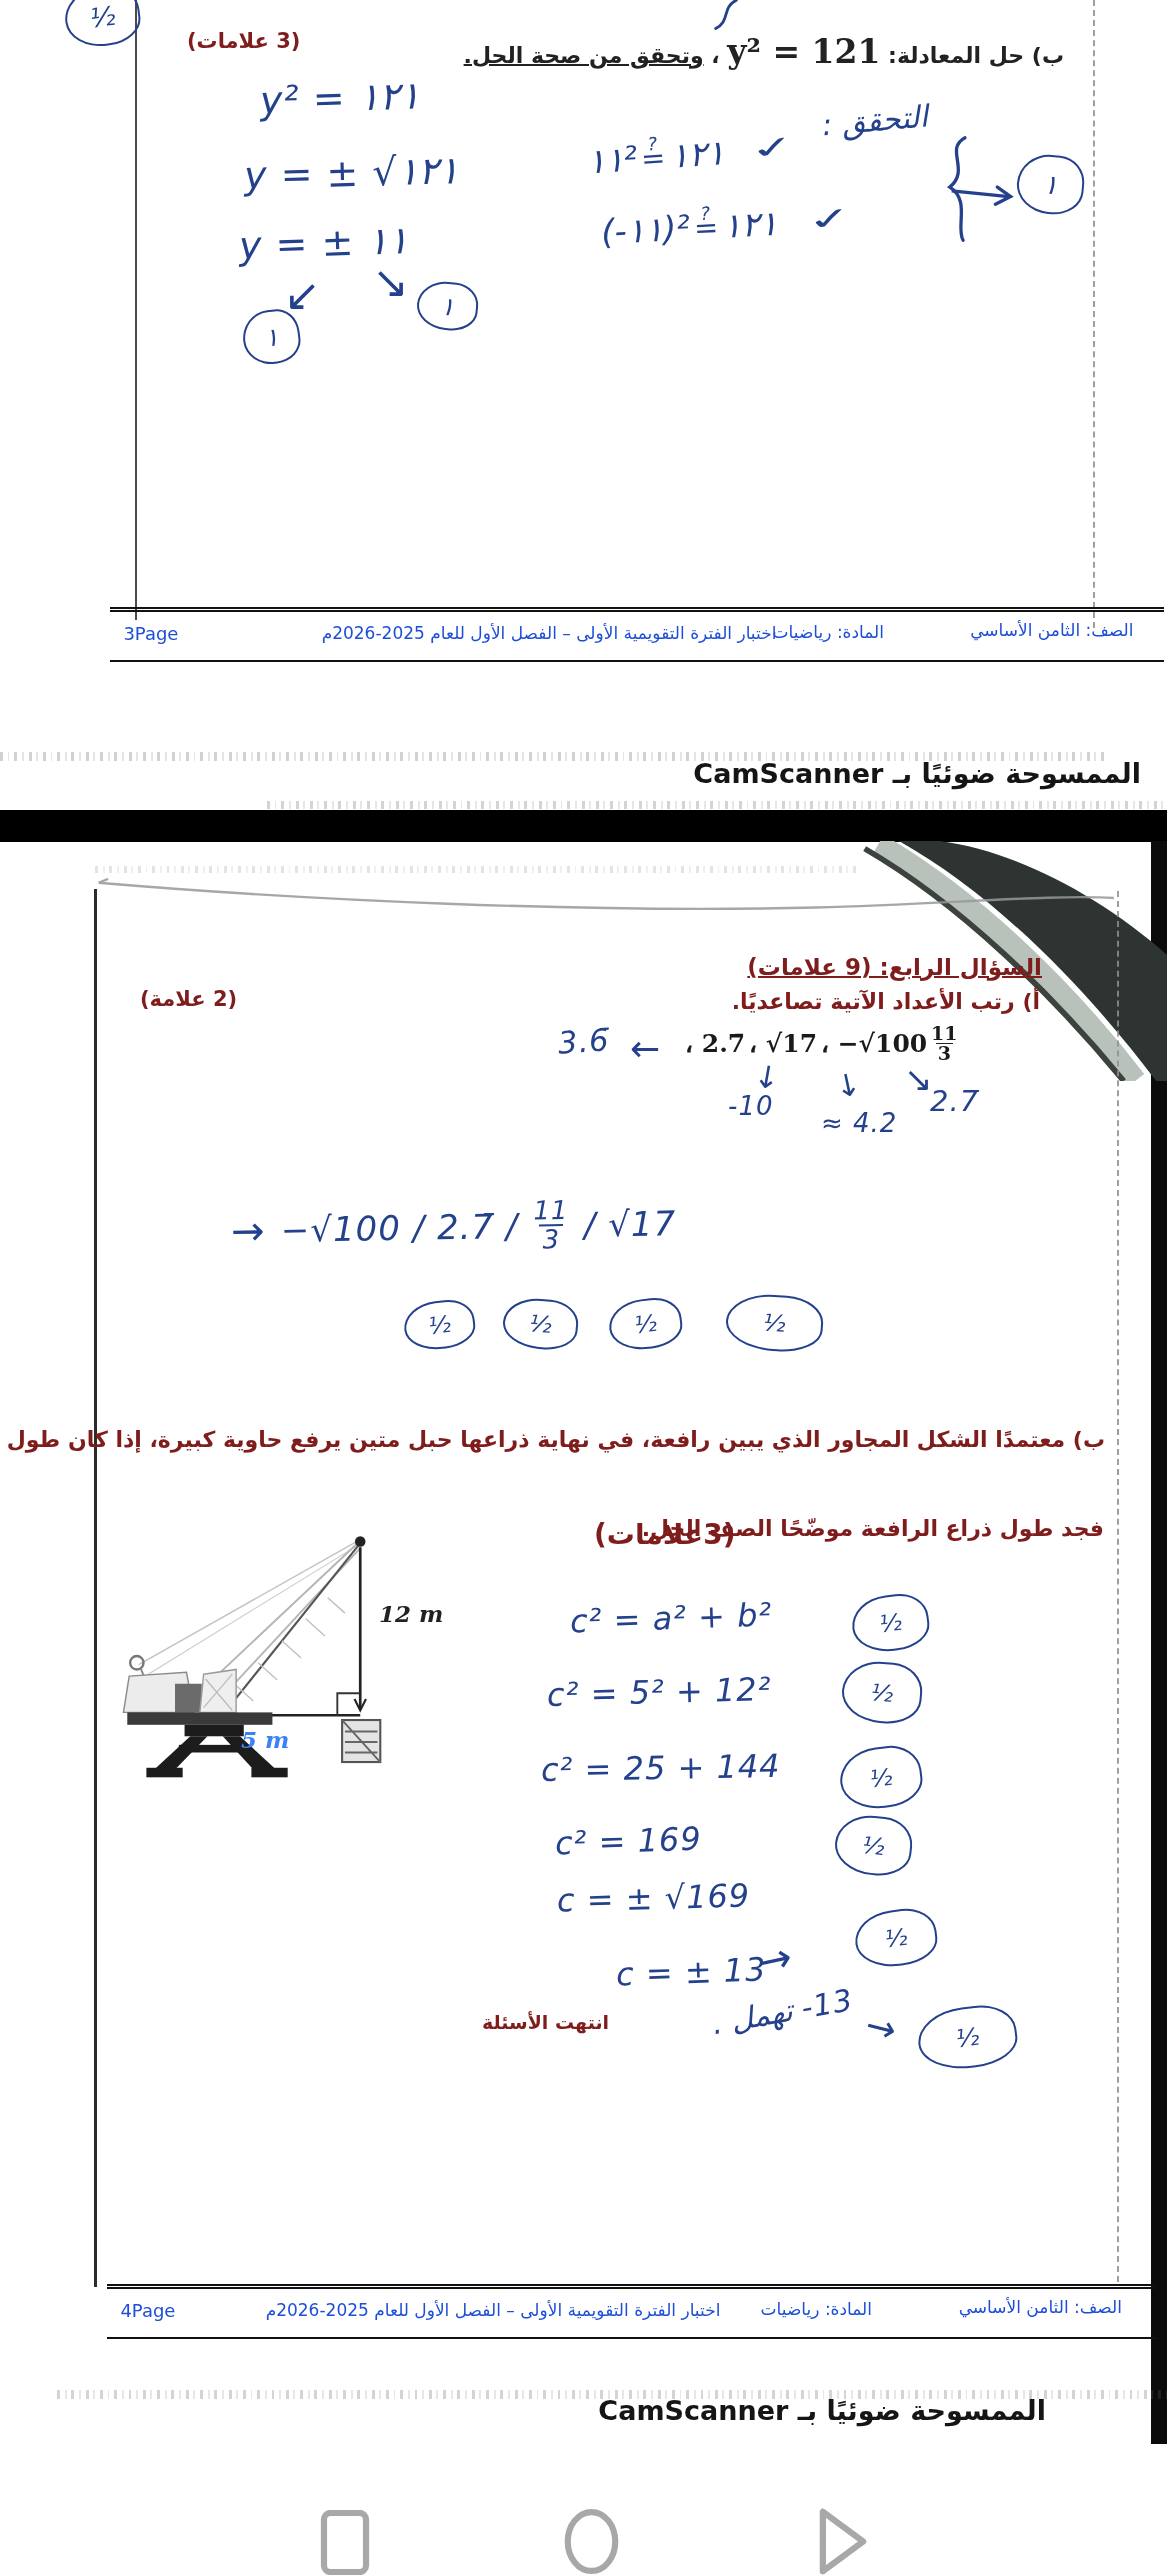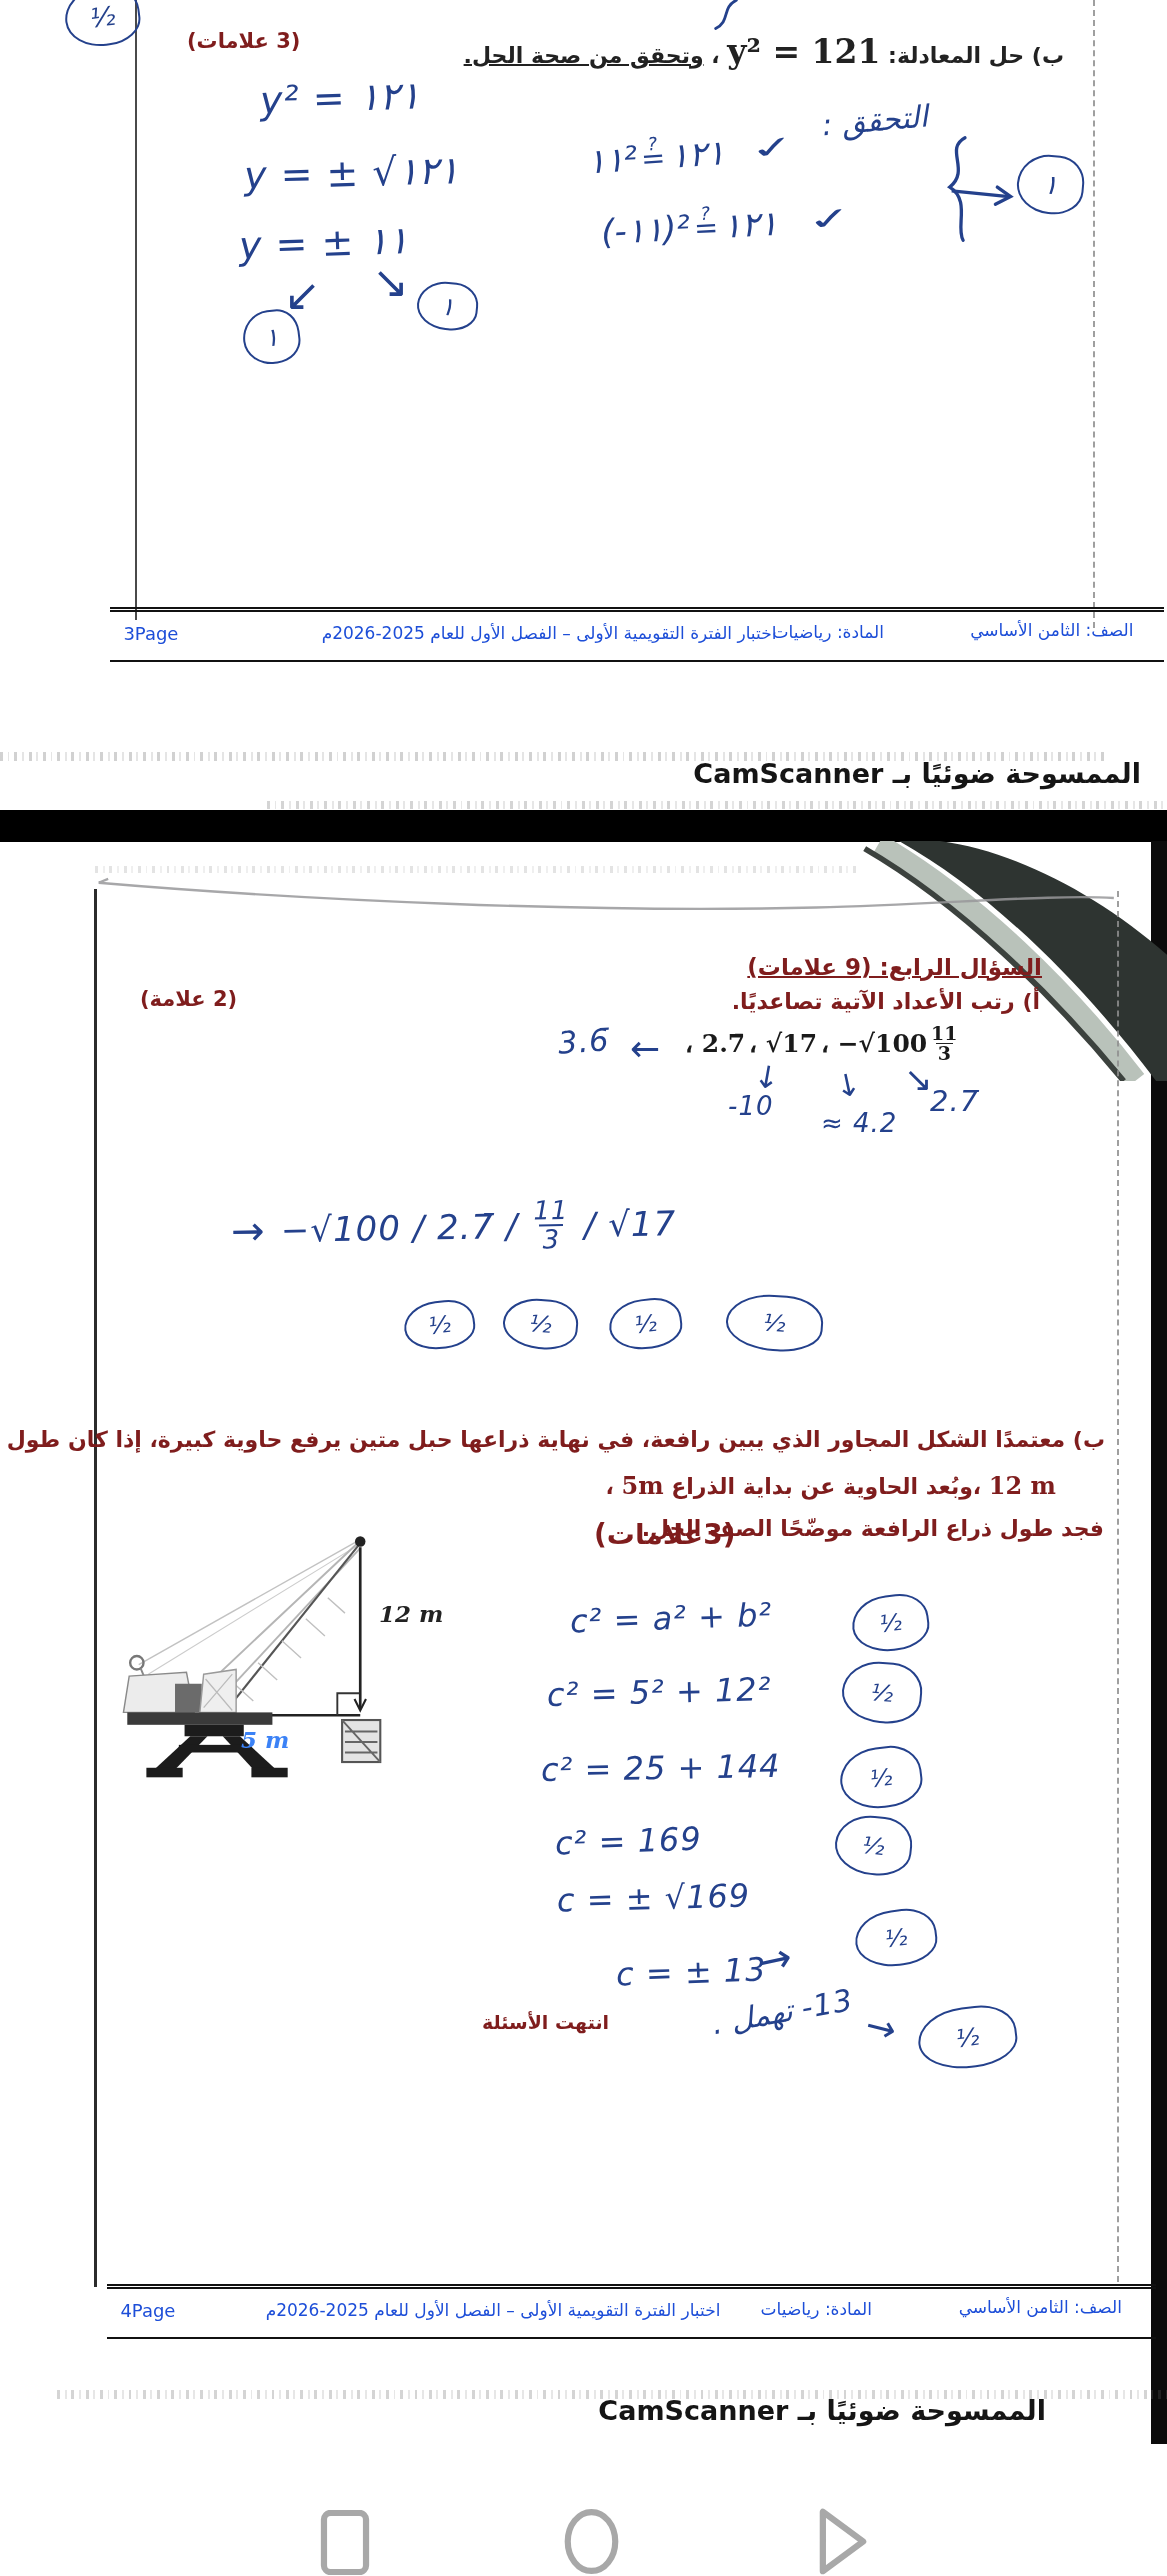--- a/index.html
+++ b/index.html
@@ -181,26 +181,20 @@
       <span>½</span>
     </div>
     <div class="abs mark-circle" style="left:609px;top:458px;width:69px;height:46px;font-size:23px;">
       <span>½</span>
     </div>
     <div class="abs mark-circle" style="left:726px;top:454px;width:93px;height:52px;font-size:23px;transform:rotate(4deg);">
       <span>½</span>
     </div>
 
     <div class="abs rtl printed" style="right:63px;top:586px;font-size:22px;white-space:nowrap;">ب) معتمدًا الشكل المجاور الذي يبين رافعة، في نهاية ذراعها حبل متين يرفع حاوية كبيرة، إذا كان طول الحبل</div>
-    <div class="abs rtl printed" style="right:112px;top:630px;font-size:22px;white-space:nowrap;">
-      <span dir="ltr" class="serifmath" style="font-size:24px;">12 m</span>
-      <span>،وبُعد الحاوية عن بداية الذراع</span>
-      <span dir="ltr" class="serifmath" style="font-size:24px;">5m</span>
-      <span>،</span>
-    </div>
     <div class="abs rtl printed" style="right:64px;top:675px;font-size:22px;white-space:nowrap;">فجد طول ذراع الرافعة موضّحًا الصف الحل.</div>
     <div class="abs rtl printed" style="left:594px;top:677px;font-size:28px;">(3علامات)</div>
 
     <svg class="abs" style="left:91px;top:690px;" width="401" height="253" viewBox="0 0 420 265">
 
       <path d="M50,140 L280,10" stroke="#c2c2c2" stroke-width="1.5" fill="none"></path>
       <path d="M60,150 L281,14" stroke="#cccccc" stroke-width="1.2" fill="none"></path>
 
       <path d="M110,172 L280,12" stroke="#b5b5b5" stroke-width="2" fill="none"></path>
       <path d="M126,186 L282,18" stroke="#b5b5b5" stroke-width="2" fill="none"></path>

